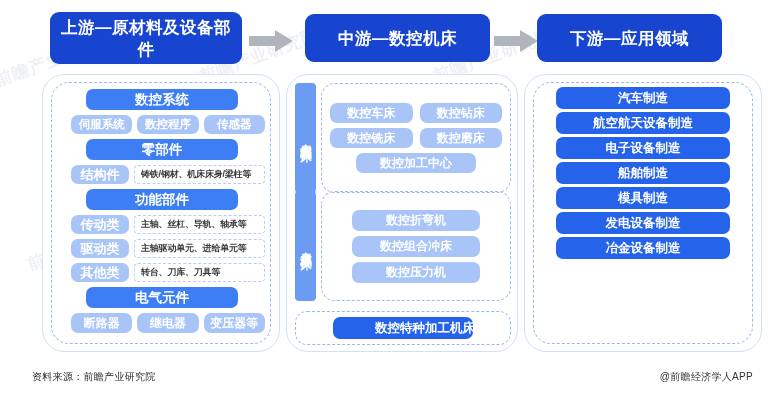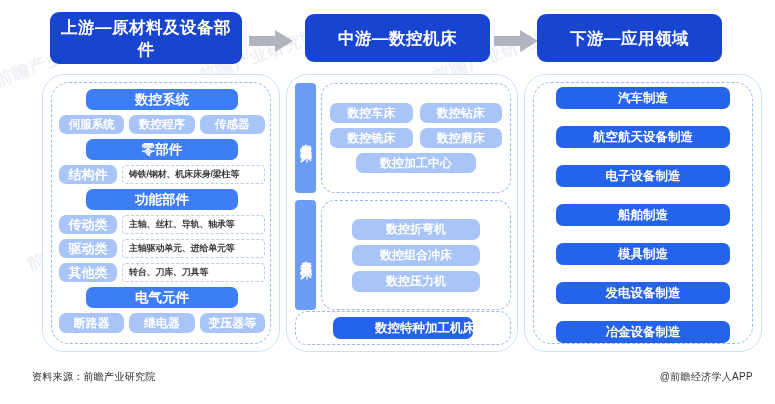--- a/index.html
+++ b/index.html
@@ -55,37 +55,37 @@
     box-sizing:border-box;display:flex;align-items:center;justify-content:center;
     text-align:center;border-radius:7px;font-weight:700;color:#fff;
     white-space:nowrap;
   }
   .pill-dark{background:#3d7ef5;text-align:center;}
   .pill-light{background:#a9c5f8;}     
   .pill-bright{background:#2563eb;}    
 
   
   .up-inner{position:absolute;left:16px;top:14px;width:206px;}
-  .row{display:flex;gap:5px;margin-bottom:5px;}
+  .row{display:flex;gap:5px;margin-bottom:5px;margin-left:12px;}
   .sec-head{height:21px;font-size:13.5px;margin:0 auto 5px auto;width:152px;}
   .tag3{flex:1;height:19px;font-size:11.5px;}
   .lbl{width:58px;height:19px;font-size:13px;flex:none;}
   .detail{
     flex:1;height:19px;box-sizing:border-box;
     border:1px dashed #b9cdf2;border-radius:4px;background:#fff;
     display:flex;align-items:center;justify-content:flex-start;
     padding-left:6px;font-size:9px;color:#3b3b3b;font-weight:700;
     white-space:nowrap;overflow:hidden;letter-spacing:-.2px;
   }
   .tag-el{flex:1;height:20px;font-size:12px;}
 
   
   .mid-group{position:absolute;box-sizing:border-box;}
   #mid-g1{left:8px;top:8px;width:216px;height:110px;}
-  #mid-g2{left:8px;top:125px;width:216px;height:110px;}
+  #mid-g2{left:8px;top:116px;width:216px;height:110px;}
   .vbar{
     position:absolute;left:0;top:0;width:21px;height:100%;
     background:#6b9bf2;color:#fff;border-radius:4px;
     display:flex;align-items:center;justify-content:center;
     font-size:11.5px;font-weight:700;letter-spacing:1px;
     writing-mode:vertical-rl;text-orientation:upright;
     box-sizing:border-box;padding:2px 0;
   }
   .vpanel{
     position:absolute;left:26px;top:0;right:0;bottom:0;
@@ -100,21 +100,21 @@
   #mid-special{
     position:absolute;left:8px;top:236px;width:216px;height:34px;
     border:1.3px dashed #9cb9ee;border-radius:12px;box-sizing:border-box;
     display:flex;align-items:center;justify-content:center;
   }
   #mid-special .pill{width:140px;height:22px;font-size:12.5px;padding-left:44px;}
 
   
   .down-inner{
     position:absolute;left:20px;top:12px;width:196px;
-    display:flex;flex-direction:column;align-items:center;gap:17px;
+    display:flex;flex-direction:column;align-items:center;gap:3px;
   }
   .app{width:174px;height:22px;font-size:12.5px;}
 
   
   .foot{position:absolute;font-size:10px;color:#2b2b2b;letter-spacing:.3px;}
   #foot-src{left:32px;top:370px;}
   #foot-app{right:22px;top:370px;color:#333;}
 </style>
 </head>
 <body>

